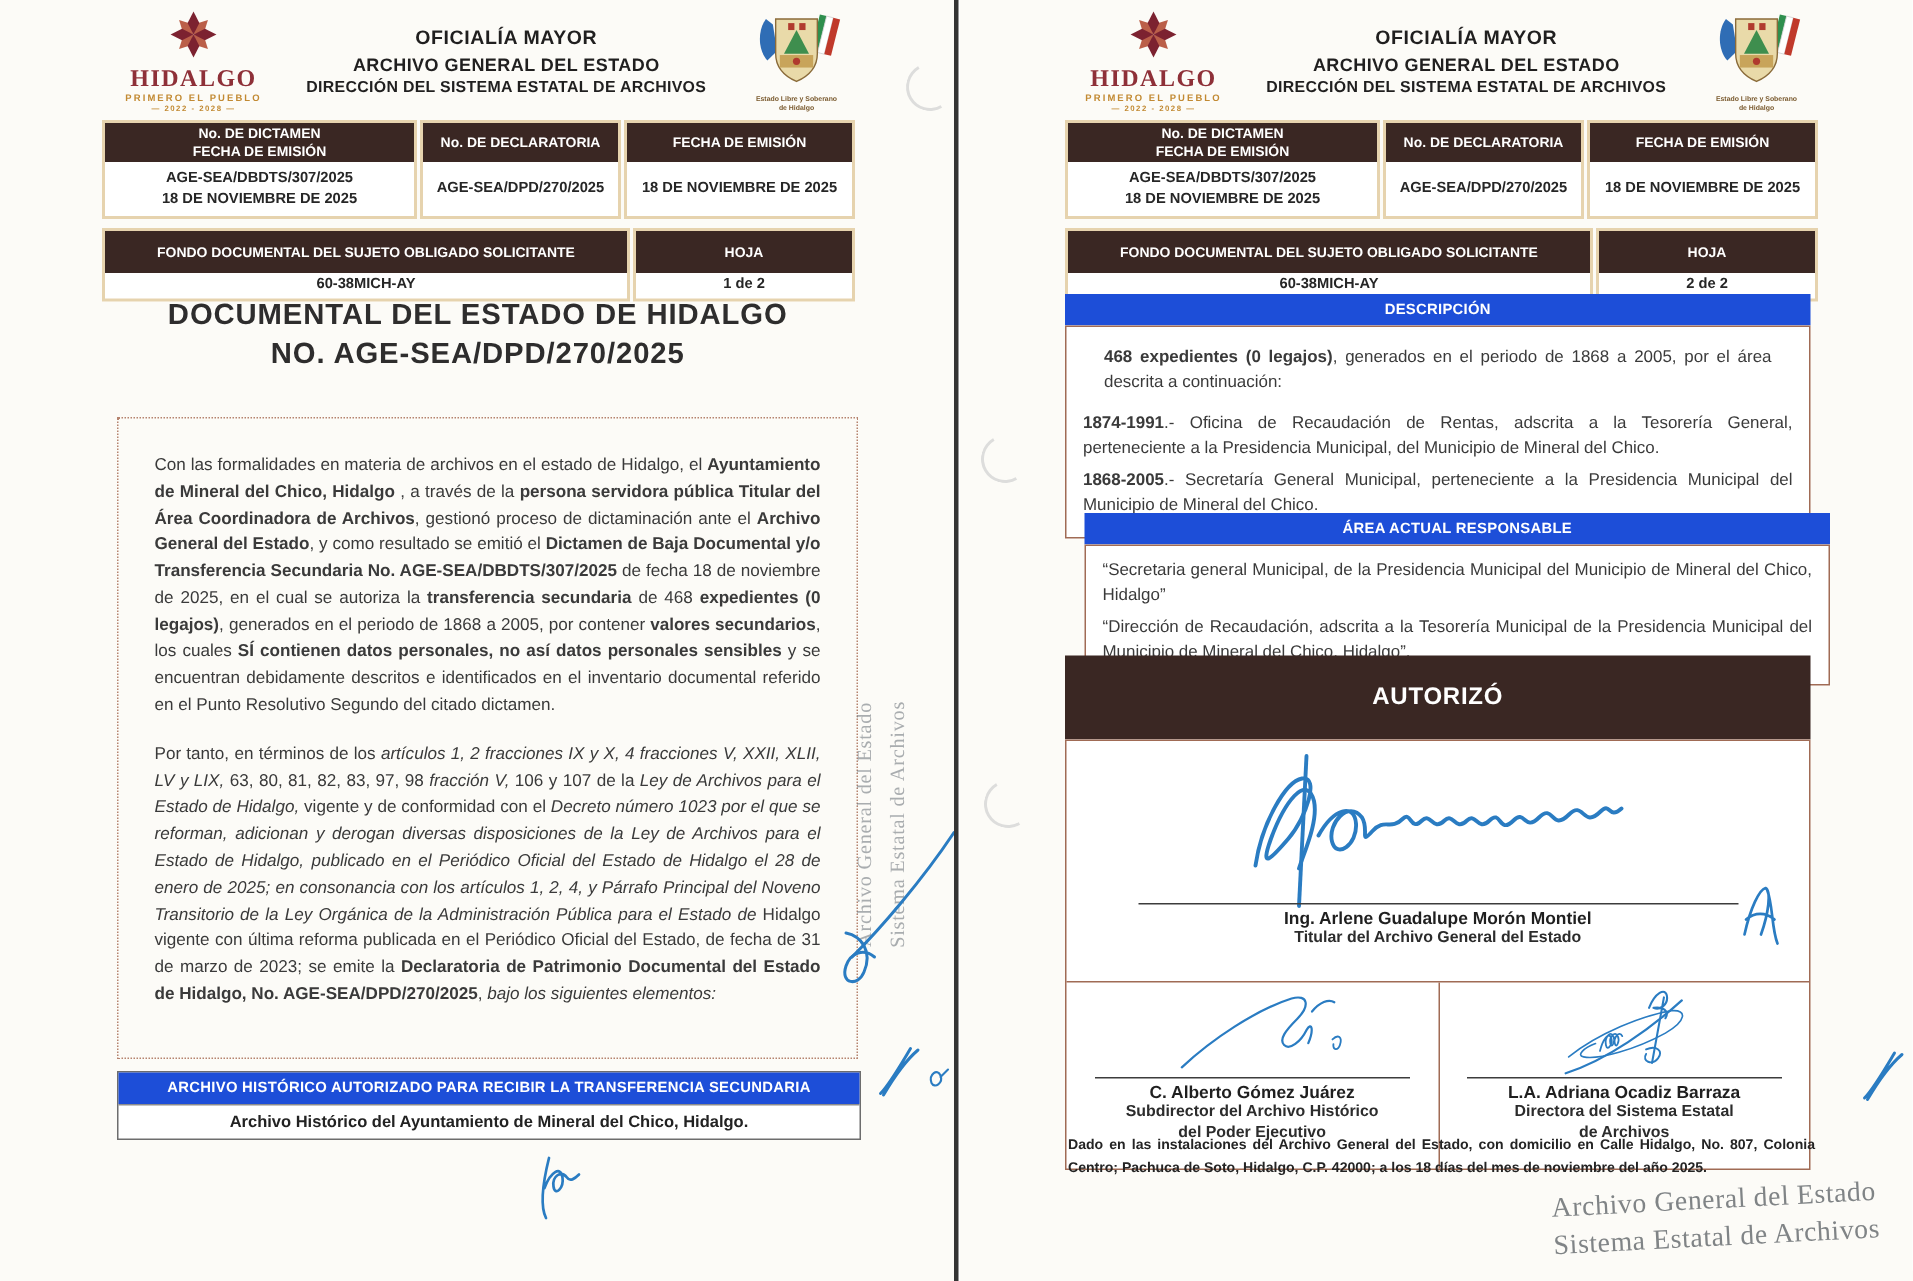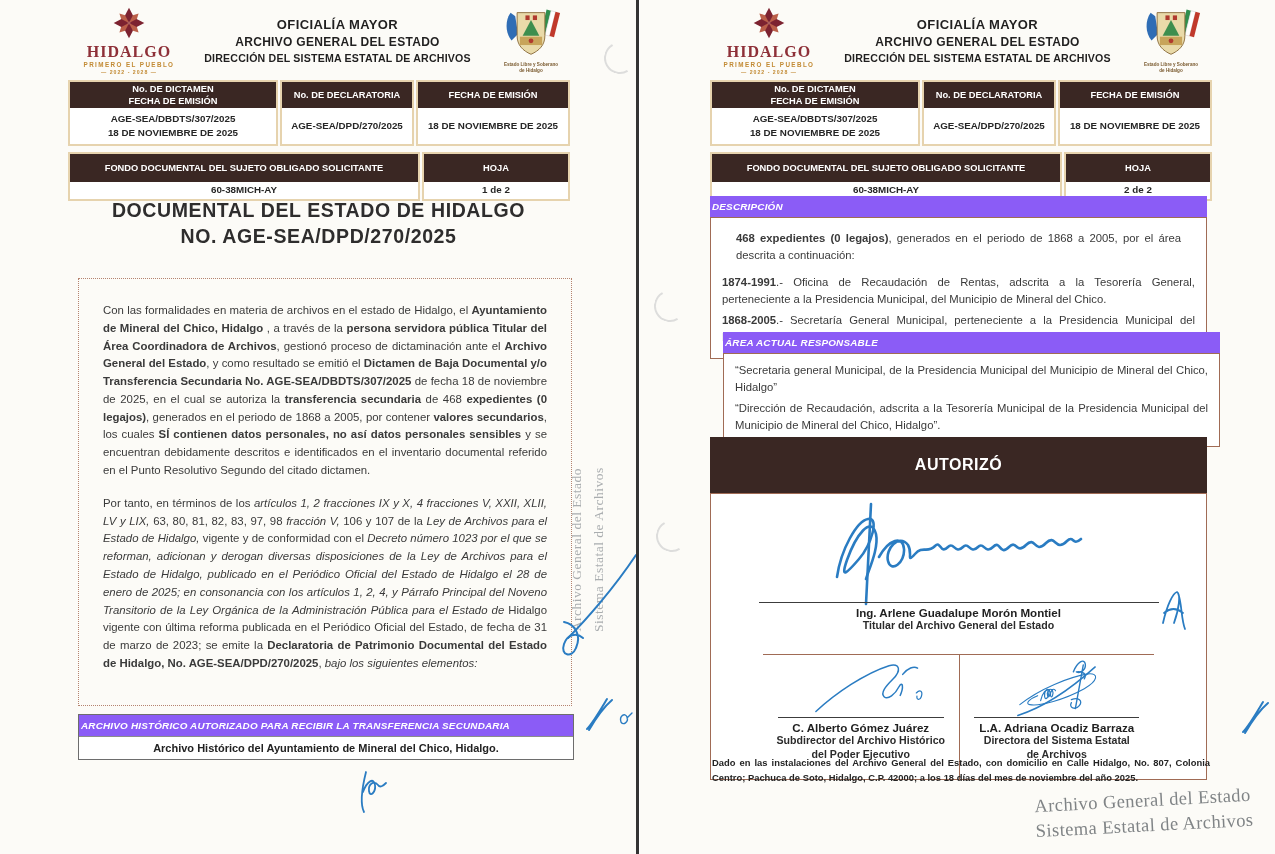--- a/index.html
+++ b/index.html
@@ -42,22 +42,22 @@
 
   
   .doc-title{position:absolute;top:198px;left:0;width:100%;text-align:center;
     font-size:19.5px;font-weight:700;letter-spacing:.6px;line-height:1.32;color:#2e2d2d;}
   .body-box{position:absolute;top:278px;left:78px;width:494px;height:428px;box-sizing:border-box;
     border:1px dotted #b5836f;padding:19px 20px;font-size:11.4px;line-height:1.56;
     text-align:justify;color:#3a3a3a;}
   .body-box p{margin:4px;}
   .body-box p + p{margin-top:15px;}
   .transfer-box{position:absolute;top:714px;left:78px;width:494px;border:1px solid #6d6d6d;background:#fff;}
-  .gray-bar{background:#8b5cf6;color:#fff;font-weight:700;font-size:9.9px;
-    letter-spacing:.2px;padding:5px 2px;font-style:italic;}
+  .gray-bar{background:#1d4ed8;color:#fff;font-weight:700;font-size:9.9px;text-align:center;
+    letter-spacing:.2px;padding:5px 2px;}
   .transfer-value{font-weight:700;font-size:11px;text-align:center;color:#222;padding:5px 2px;border-top:1px solid #8c8c8c;}
 
   .stamp-vert{position:absolute;left:470px;top:528px;width:235px;text-align:center;
     transform:rotate(-90deg);font-family:"Liberation Serif",serif;font-size:13.5px;line-height:1.6;
     color:rgba(118,124,130,0.62);white-space:nowrap;letter-spacing:.5px;}
   .stamp-flat{position:absolute;left:395px;top:788px;width:235px;
     font-family:"Liberation Serif",serif;font-size:18.5px;line-height:1.35;letter-spacing:.4px;
     color:rgba(106,110,114,0.85);transform:rotate(-3deg);white-space:nowrap;}
   .pen{position:absolute;}
   .pen path{fill:none;stroke:#2a7cc2;stroke-linecap:round;stroke-linejoin:round;}
@@ -65,26 +65,26 @@
     border:2px solid rgba(150,152,158,0.30);border-top-color:transparent;border-right-color:transparent;
     transform:rotate(15deg);}
 
   
   .sec-box{position:absolute;left:70px;width:497px;}
   .sec-body{border:1px solid #a06b55;background:#fff;font-size:11.3px;line-height:1.5;
     color:#3a3a3a;text-align:justify;padding:8px 11px;}
   .sec-body p{margin:0 0 4px 0;}
   #descripcion-box{top:196px;}
   #descripcion-box .lead{margin:4px 14px 10px 14px;}
-  #area-box{top:332px;padding-left:13px;}
+  #area-box{top:342px;padding-left:13px;}
   #autorizo-box{top:437px;}
   .auth-bar{background:#3a2723;color:#fff;font-weight:700;font-size:16px;text-align:center;
     letter-spacing:.5px;padding:19px 2px;}
   .auth-body{border:1px solid #a06b55;background:#fff;height:287px;box-sizing:border-box;
-    display:flex;flex-direction:column;align-items:center;}
+    display:flex;flex-direction:column;}
   .auth-main{height:160px;position:relative;text-align:center;}
   .sig-main{display:block;margin:4px auto 0 auto;}
   .name-wrap{width:400px;margin:-8px auto 0 auto;border-top:1.5px solid #3c3c3c;padding-top:3px;position:relative;}
   .signer-name{font-weight:700;font-size:11.6px;color:#1f1f1f;}
   .signer-title{font-size:10.6px;font-weight:700;color:#2c2c2c;line-height:1.3;}
   .auth-cols{flex:1;display:flex;border-top:1px solid #a06b55;}
   .auth-col{width:50%;box-sizing:border-box;text-align:center;position:relative;padding-top:2px;}
   .auth-col + .auth-col{border-left:1px solid #a06b55;}
   .col-line{width:85%;margin:-6px auto 0 auto;border-top:1.5px solid #3c3c3c;padding-top:3px;}
   .issue-text{position:absolute;left:72px;top:756px;width:498px;font-size:9.4px;font-weight:700;

